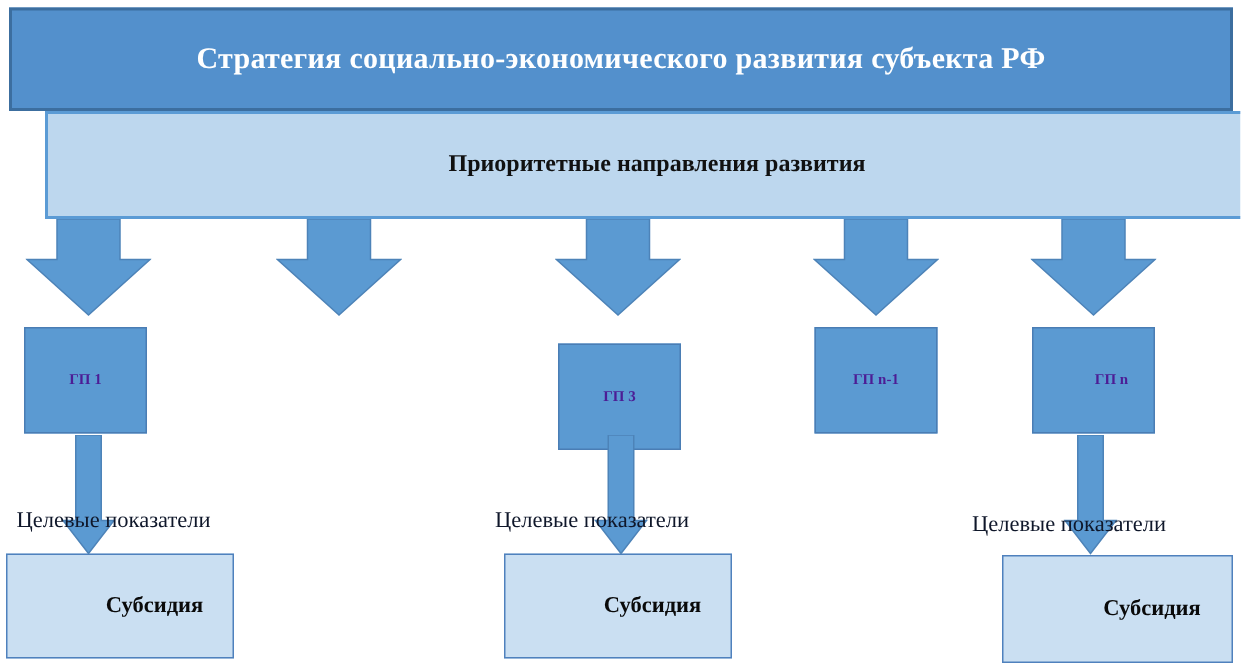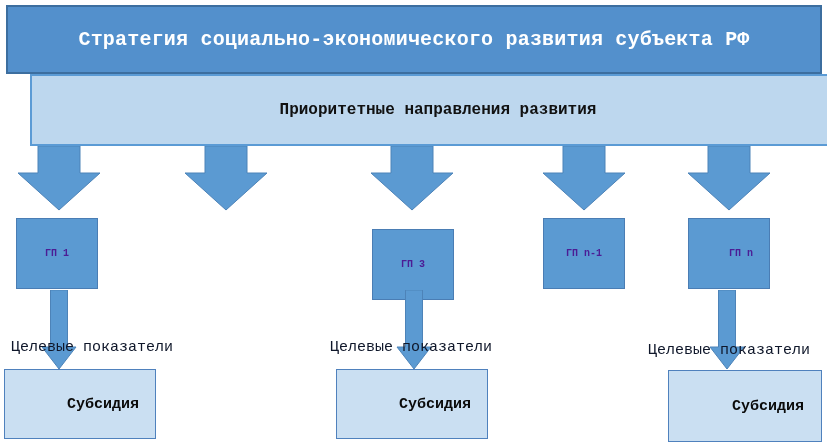--- a/index.html
+++ b/index.html
@@ -1,18 +1,18 @@
 <!DOCTYPE html>
 <html><head>
 <meta charset="utf-8">
 <style>
   html,body{margin:0;padding:0;background:#ffffff;}
   .canvas{
     position:relative;width:827px;height:446px;background:#ffffff;overflow:hidden;
-    font-family:Liberation Mono, monospace;
+    font-family:Liberation Serif, serif;
   }
   
   .banner{
     position:absolute;left:6px;top:5px;width:816px;height:69px;
     background:#5390cc;border:2px solid #3c6e9f;box-sizing:border-box;
     display:flex;align-items:center;justify-content:center;
   }
   .banner span{color:#ffffff;font-size:20px;font-weight:bold;letter-spacing:0.2px;}
   
   .band{

